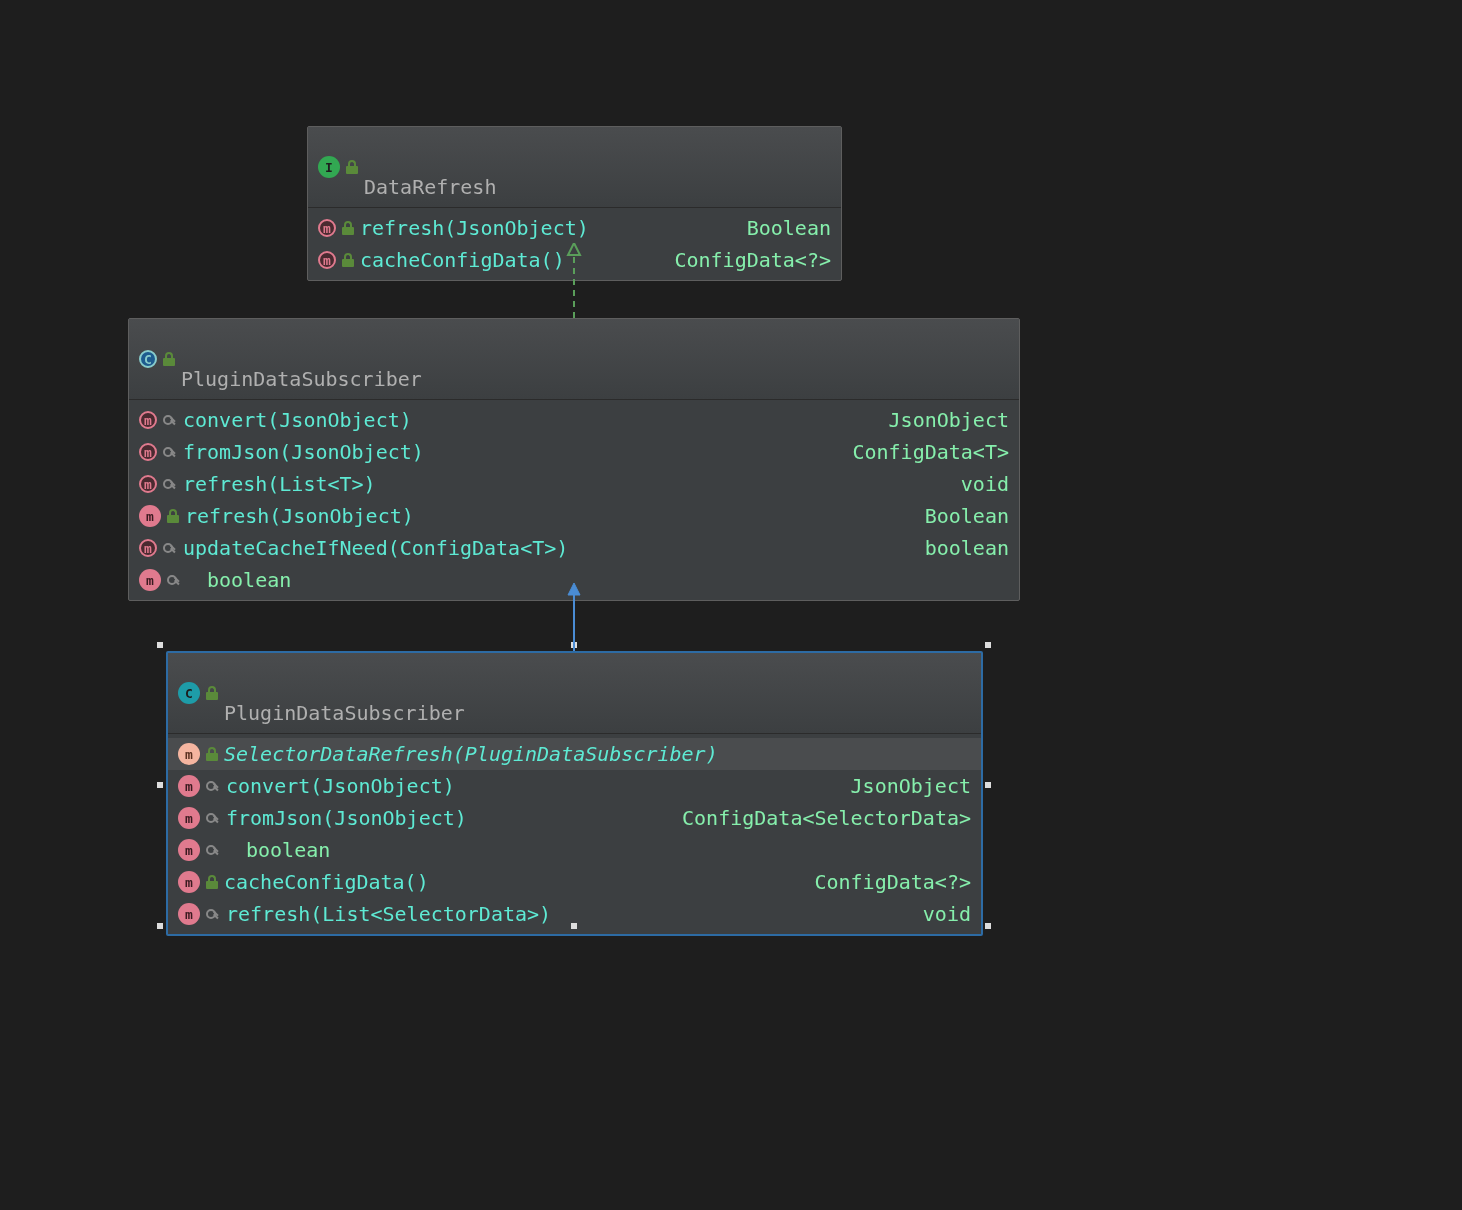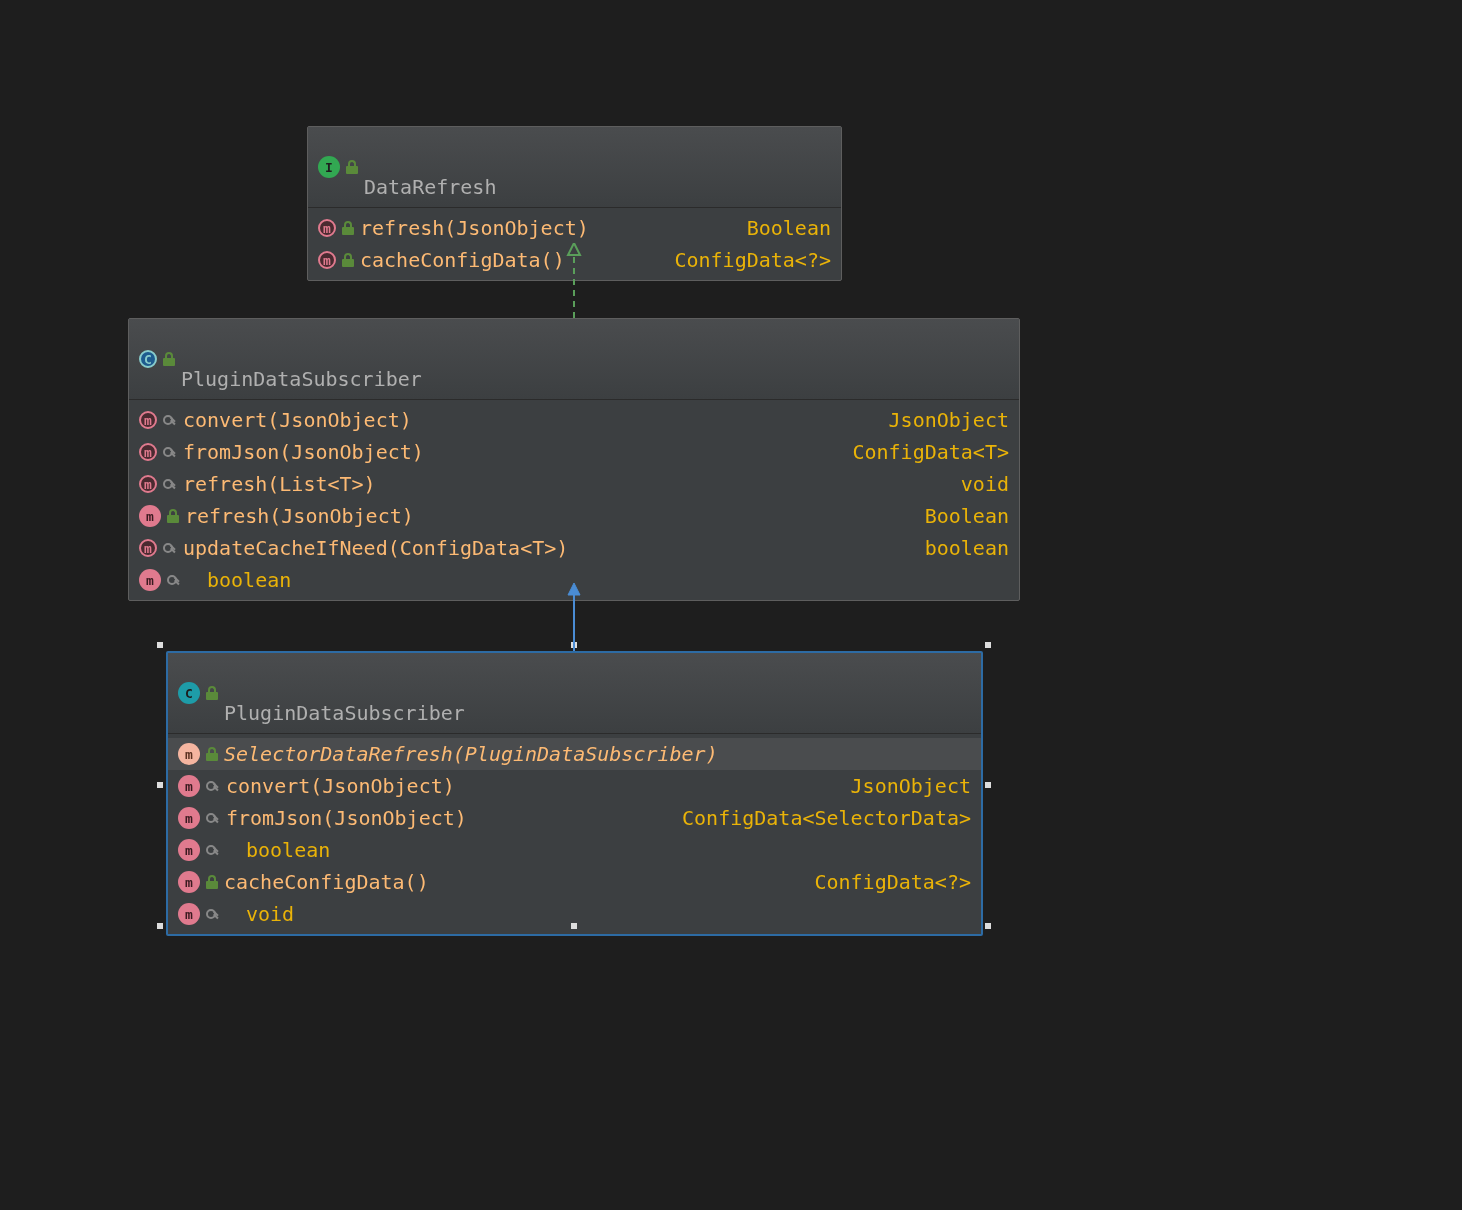--- a/index.html
+++ b/index.html
@@ -34,30 +34,30 @@
 .member-row {
   display: flex;
   align-items: center;
   padding: 4px 10px;
   gap: 6px;
 }
 .member-row.highlighted {
   background: #4a4c4e;
 }
 .member-sig {
-  color: #fdba74;
+  color: #5eead4;
   font-size: 20px;
   flex: 1;
   white-space: nowrap;
 }
 .member-sig.italic {
   font-style: italic;
 }
 .member-type {
-  color: #eab308;
+  color: #86efac;
   font-size: 20px;
   white-space: nowrap;
   margin-left: 20px;
 }
 .class-title {
   color: #b0b0b0;
   font-size: 20px;
   font-weight: normal;
   margin-top: 40px;
 }
@@ -244,20 +244,21 @@
       </div>
       <div class="member-row">
         <span class="icon-circle icon-method">m</span>
         <span class="lock-icon"></span>
         <span class="member-sig">cacheConfigData()</span>
         <span class="member-type">ConfigData&lt;?&gt;</span>
       </div>
       <div class="member-row">
         <span class="icon-circle icon-method">m</span>
         <span class="key-icon"></span>
+        <span class="member-sig">refresh(List&lt;SelectorData&gt;)</span>
         <span class="member-type">void</span>
       </div>
     </div>
 </div>
 
 <div class="handle" style="left:157px; top:642px;"></div>
 <div class="handle" style="left:571px; top:642px;"></div>
 <div class="handle" style="left:985px; top:642px;"></div>
 <div class="handle" style="left:157px; top:782px;"></div>
 <div class="handle" style="left:985px; top:782px;"></div>

